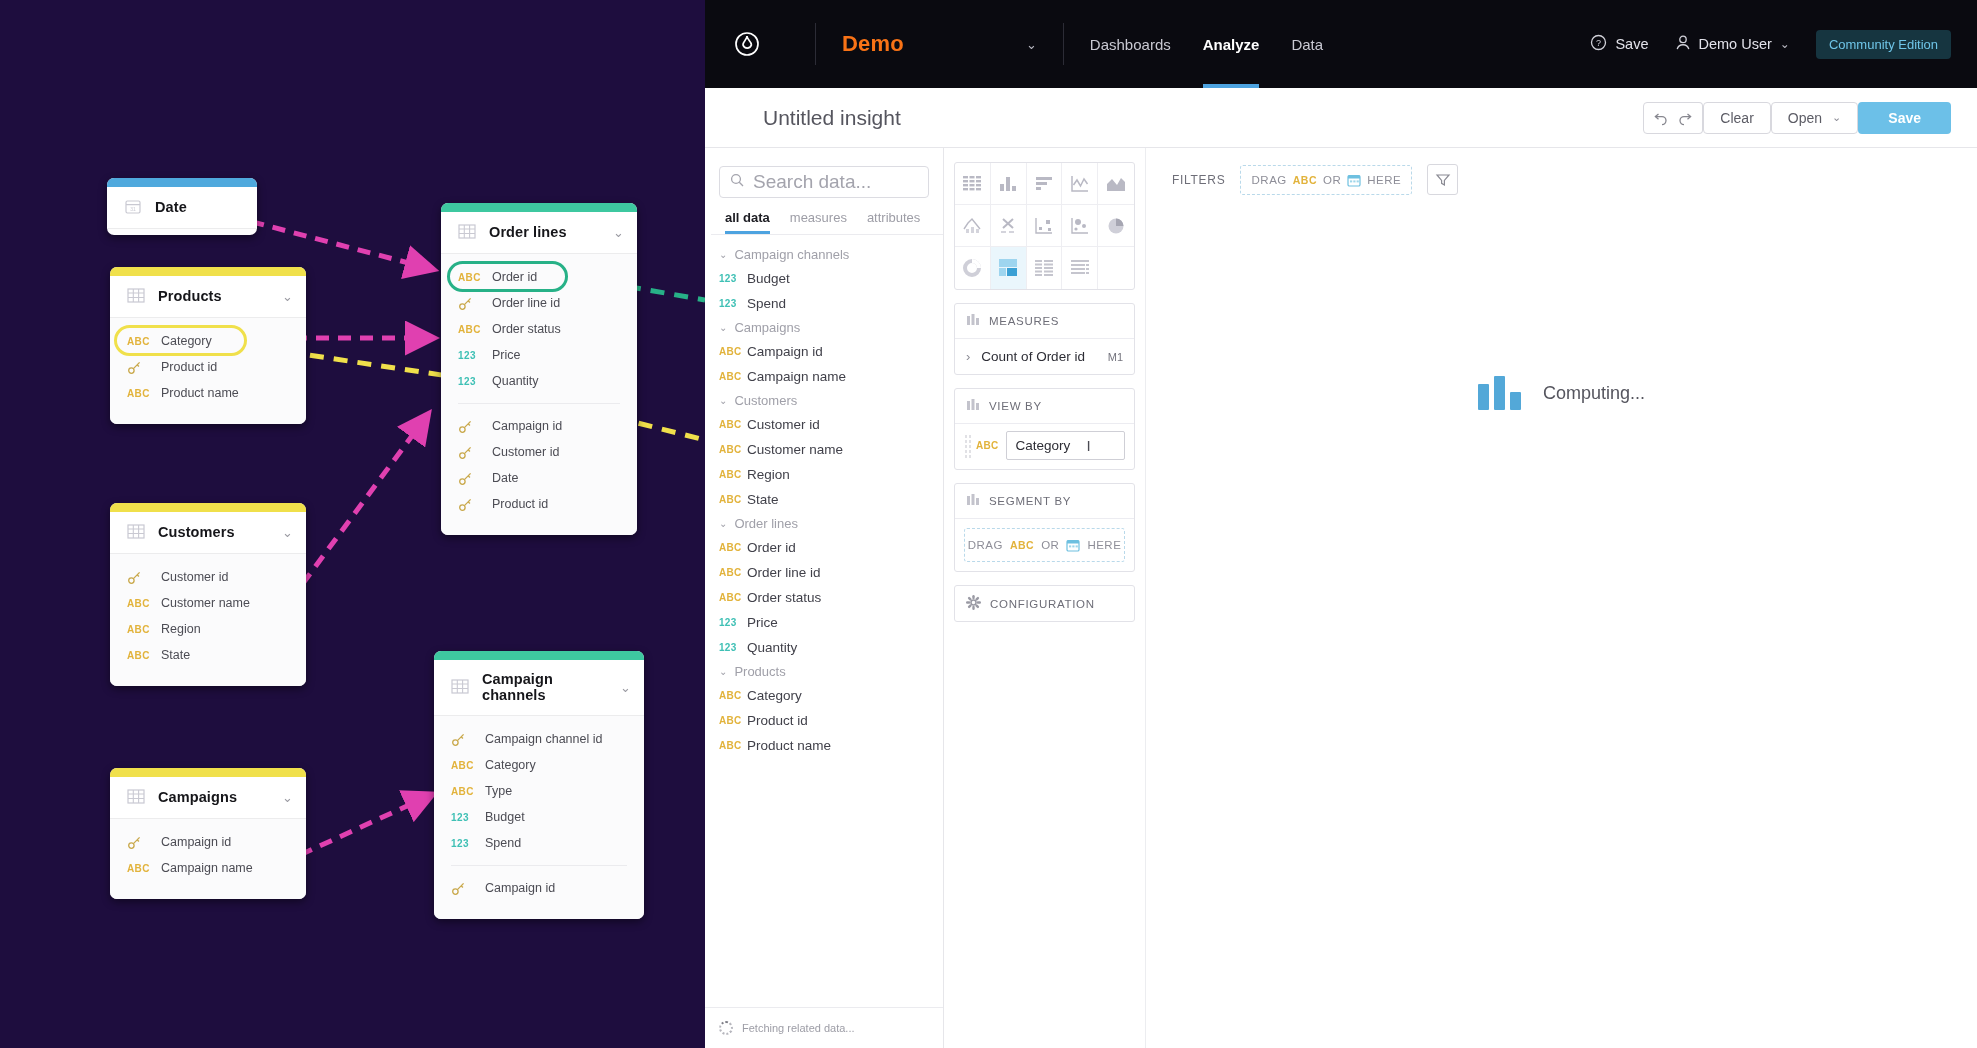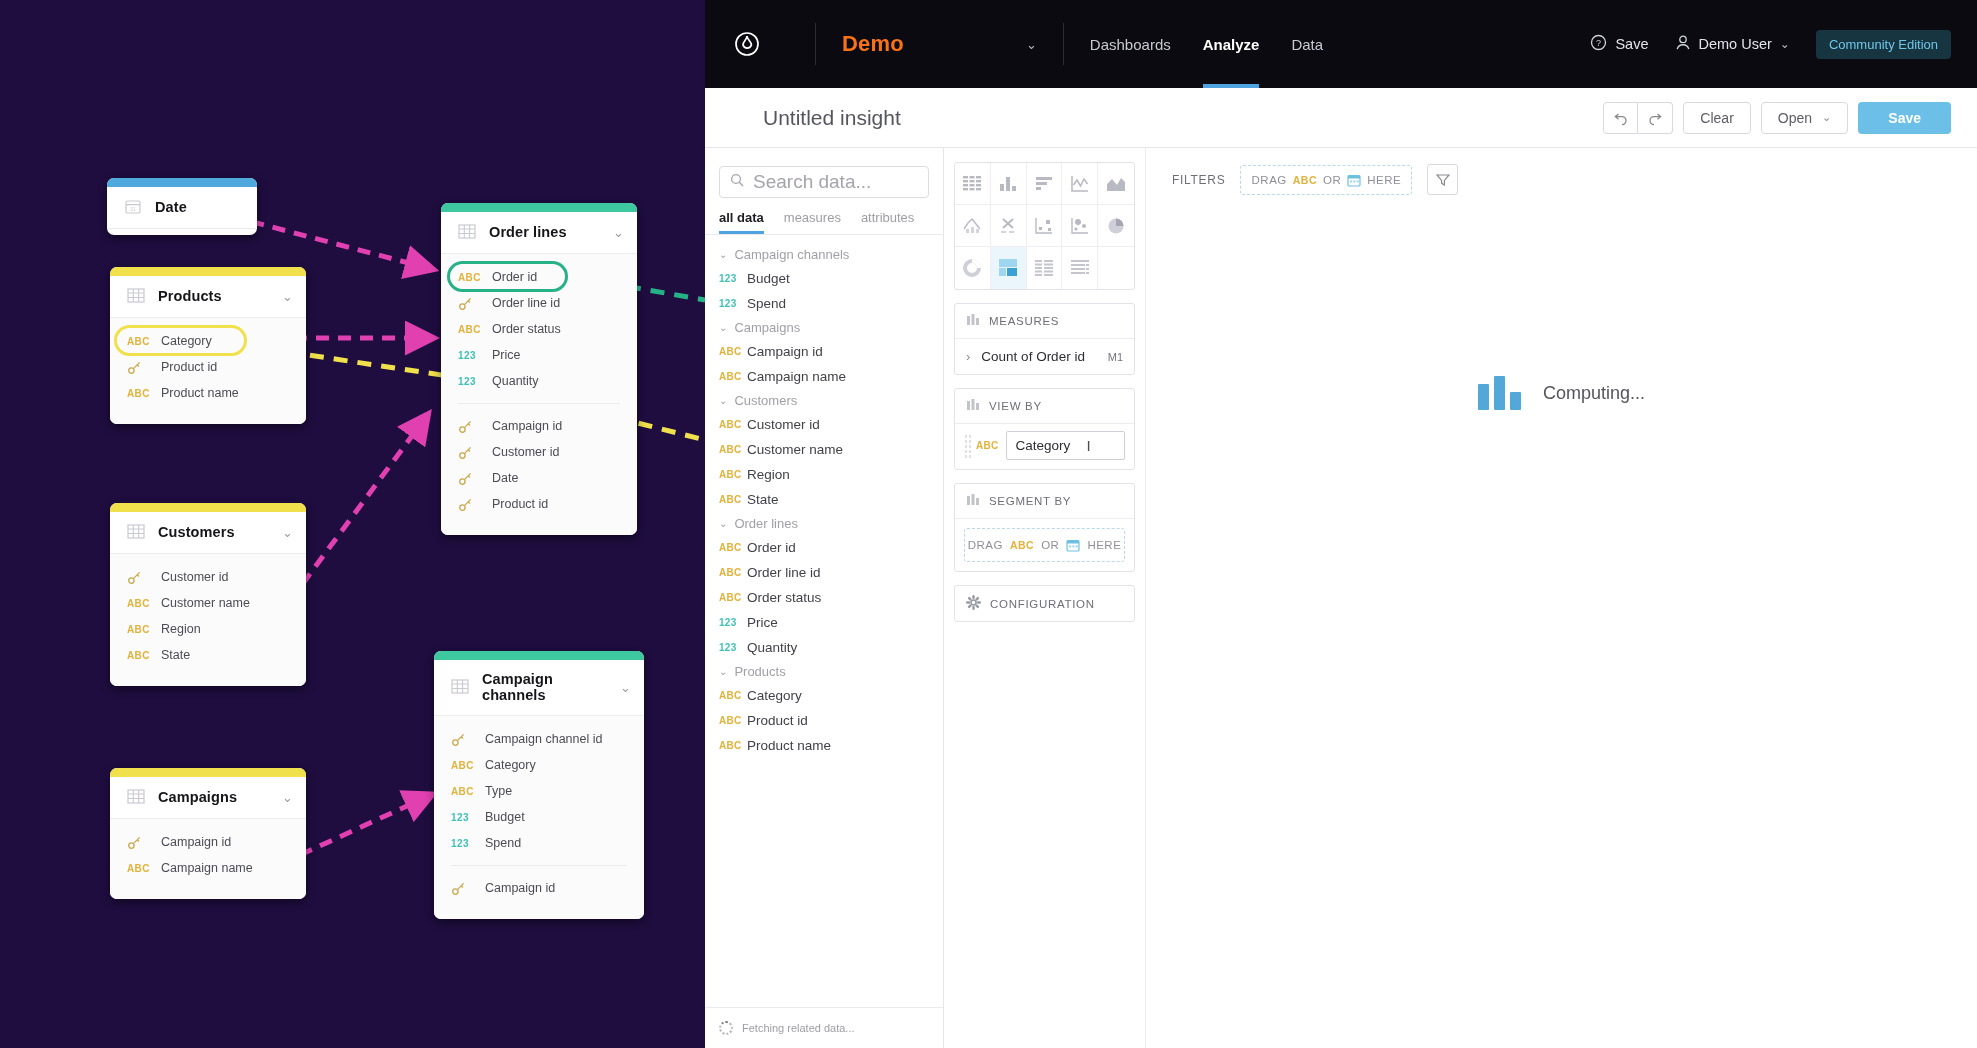--- a/index.html
+++ b/index.html
@@ -86,21 +86,21 @@
   .top-link { display: flex; align-items: center; gap: 8px; font-size: 14.5px; color: #e2e2ea; }
   .badge-comm {
     background: #163540; color: #6fc5e8; font-size: 13px; padding: 7px 13px; border-radius: 4px;
   }
 
   .insightbar {
     height: 60px; display: flex; align-items: center; padding: 0 26px 0 58px;
     border-bottom: 1px solid #e6e6ea; background: #fff;
   }
   .insight-title { font-size: 21px; color: #55555e; }
-  .ins-actions { margin-left: auto; display: flex; align-items: center; gap: 10px; }
+  .ins-actions { margin-left: auto; display: flex; align-items: center; }
   .iconbtn {
     width: 35px; height: 32px; border: 1px solid #d8d8de; background: #fff;
     display: flex; align-items: center; justify-content: center; color: #87878f;
   }
   .iconbtn.left { border-radius: 4px 0 0 4px; }
   .iconbtn.right { border-radius: 0 4px 4px 0; border-left: none; margin-left: -10px; }
   .btn {
     height: 32px; border: 1px solid #d8d8de; background: #fff; border-radius: 4px;
     font-size: 14px; color: #5c5c65; padding: 0 16px; display: flex; align-items: center; gap: 10px;
   }
@@ -116,21 +116,21 @@
   .searchwrap { padding: 18px 14px 0 14px; }
   .searchbox {
     height: 32px; border: 1px solid #dcdce2; border-radius: 4px; display: flex; align-items: center;
     gap: 9px; padding: 0 10px;
   }
   .searchbox input {
     border: none; outline: none; font-size: 19px; color: #3a3a42; width: 100%;
     font-family: "Liberation Sans", sans-serif;
   }
   .searchbox input::placeholder { color: #a4a4ad; }
-  .dtabs { display: flex; gap: 20px; padding: 12px 14px 0 14px; border-bottom: 1px solid #ebebef; }
+  .dtabs { display: flex; gap: 20px; padding: 12px 14px 0 14px; border-bottom: 1px solid #ebebef; margin-left: 6px; }
   .dtab { font-size: 13px; color: #9d9da6; padding-bottom: 9px; position: relative; }
   .dtab.active { color: #1c1c22; font-weight: bold; }
   .dtab.active:after {
     content: ""; position: absolute; left: 0; right: 0; bottom: 0; height: 3px; background: #4da3e0;
   }
   .fieldlist { flex: 1; overflow: hidden; padding: 8px 0 0 0; }
   .grouphdr {
     display: flex; align-items: center; gap: 7px; padding: 4px 0 4px 14px;
     font-size: 13px; color: #a0a0a9;
   }

